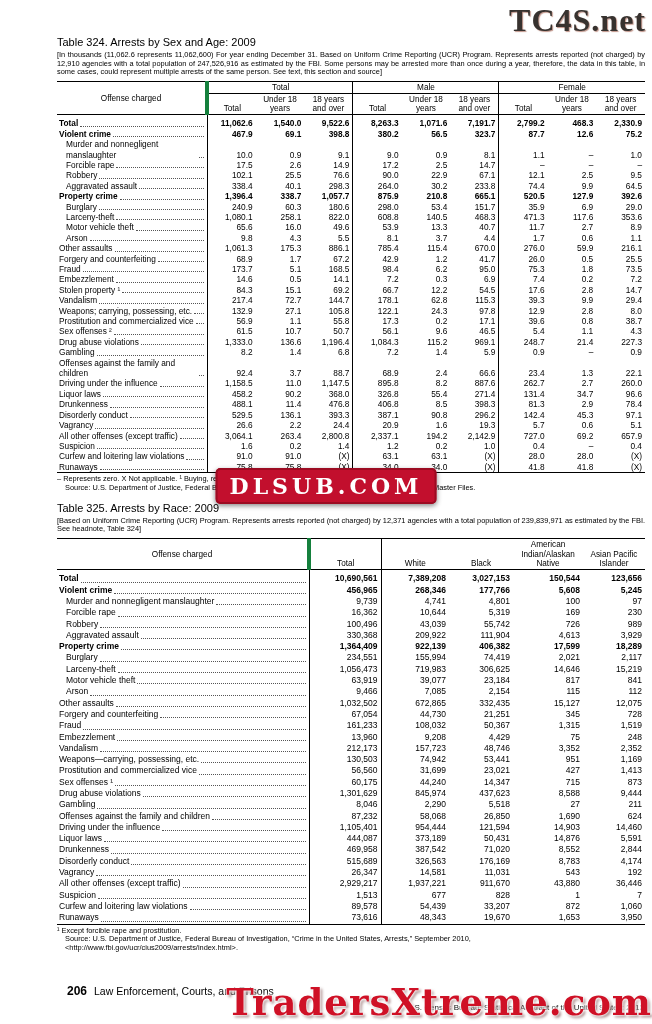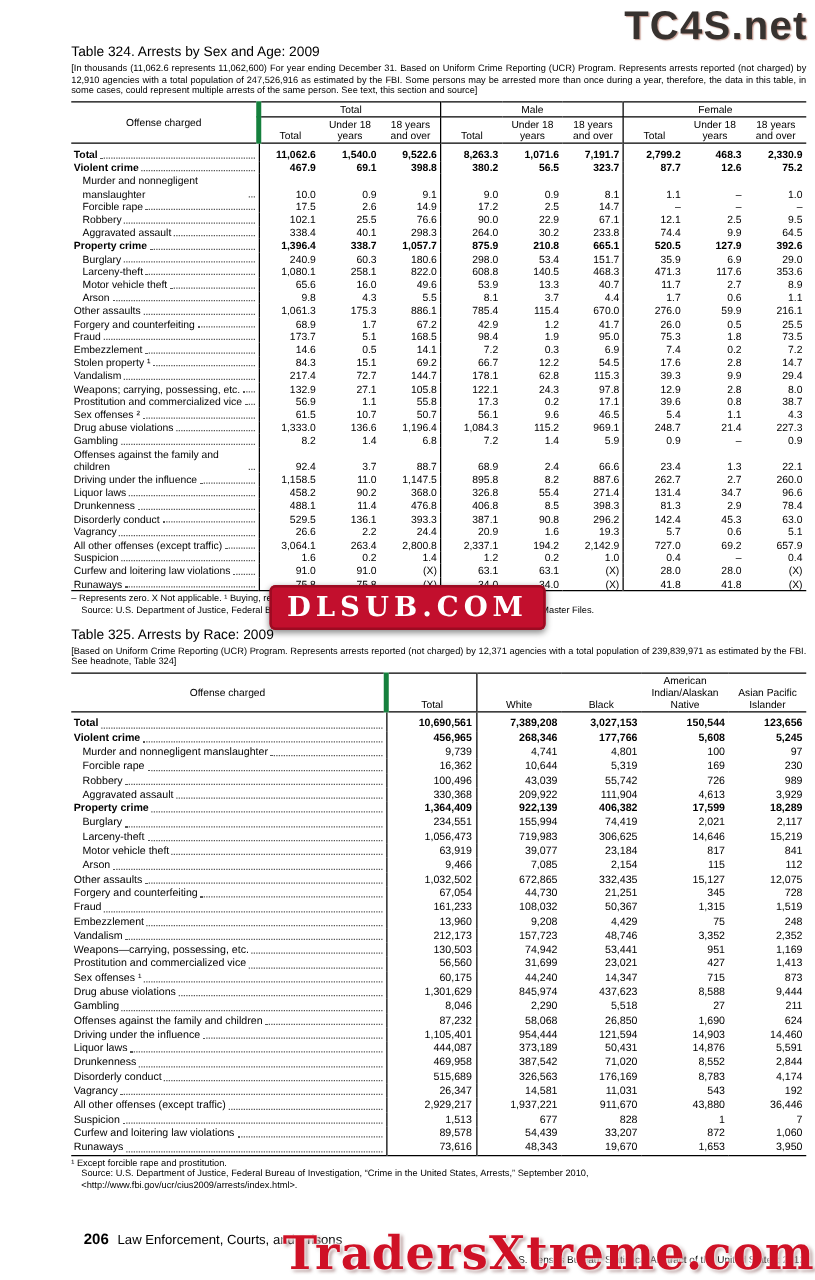--- a/index.html
+++ b/index.html
@@ -27,21 +27,21 @@
   #t324 td:nth-child(1),#t324 td:nth-child(4),#t324 td:nth-child(7){border-right:1px solid #000}
   #t325 td{font-size:8.5px;line-height:11.3px}
   #t325 td:nth-child(1),#t325 td:nth-child(2){border-right:1px solid #000}
   #t325 th.totcol{border-right:1px solid #000}
   tbody tr:first-child td{padding-top:3px}
   .fnblock{margin-top:2px}
   .fn{font-size:7.4px;line-height:8.8px}
   .fn.src{padding-left:8px}
   .sec2{margin-top:9px}
   
-  .wm-top{position:absolute;top:2px;right:6px;font-size:32px;font-weight:bold;color:#37322f;letter-spacing:1px;z-index:9;font-family:Liberation Sans, sans-serif;text-shadow:1px 1px 1px rgba(140,60,40,.55)}
+  .wm-top{position:absolute;top:2px;right:6px;font-size:32px;font-weight:bold;color:#37322f;letter-spacing:1px;z-index:9;font-family:Liberation Serif, serif;text-shadow:1px 1px 1px rgba(140,60,40,.55)}
   .wm-mid{position:absolute;top:468px;left:50%;transform:translateX(-50%);background:#c20f2d;color:#fff;font-weight:bold;font-size:22px;letter-spacing:4px;padding:5px 14px;border-radius:5px;z-index:9;font-family:"DejaVu Serif",serif;box-shadow:0 2px 5px rgba(0,0,0,.45),inset 0 0 0 2px #9c0b22}
   .wm-bottom{position:absolute;bottom:0;left:0;width:100%;text-align:right;font-size:37px;font-weight:bold;color:#cf1126;letter-spacing:1px;z-index:9;font-family:"DejaVu Serif",serif;text-shadow:0 0 2px #fff,0 0 3px #fff,0 0 5px #fff,2px 2px 3px rgba(70,0,0,.65)}
   .pagefoot{position:absolute;left:67px;bottom:26px;font-size:10.5px;z-index:1}
   .pagefoot .pn{font-weight:bold;font-size:12px;margin-right:7px}
   .imprint{position:absolute;right:8px;bottom:12px;font-size:8px;z-index:1}
 </style>
 </head>
 <body>
 
 <div class="wm-top">TC4S.net</div>
@@ -309,21 +309,21 @@
           <td class="lblcell ind0">
             <div class="lf">
               <span class="lbl">Fraud</span>
               <span class="leader"></span>
             </div>
           </td>
           <td class="num">173.7</td>
           <td class="num">5.1</td>
           <td class="num">168.5</td>
           <td class="num">98.4</td>
-          <td class="num">1.9</td>
+          <td class="num">6.2</td>
           <td class="num">95.0</td>
           <td class="num">75.3</td>
           <td class="num">1.8</td>
           <td class="num">73.5</td>
         </tr>
         <tr>
           <td class="lblcell ind0">
             <div class="lf">
               <span class="lbl">Embezzlement</span>
               <span class="leader"></span>
@@ -534,21 +534,21 @@
             </div>
           </td>
           <td class="num">529.5</td>
           <td class="num">136.1</td>
           <td class="num">393.3</td>
           <td class="num">387.1</td>
           <td class="num">90.8</td>
           <td class="num">296.2</td>
           <td class="num">142.4</td>
           <td class="num">45.3</td>
-          <td class="num">63.0</td>
+          <td class="num">97.1</td>
         </tr>
         <tr>
           <td class="lblcell ind0">
             <div class="lf">
               <span class="lbl">Vagrancy</span>
               <span class="leader"></span>
             </div>
           </td>
           <td class="num">26.6</td>
           <td class="num">2.2</td>

